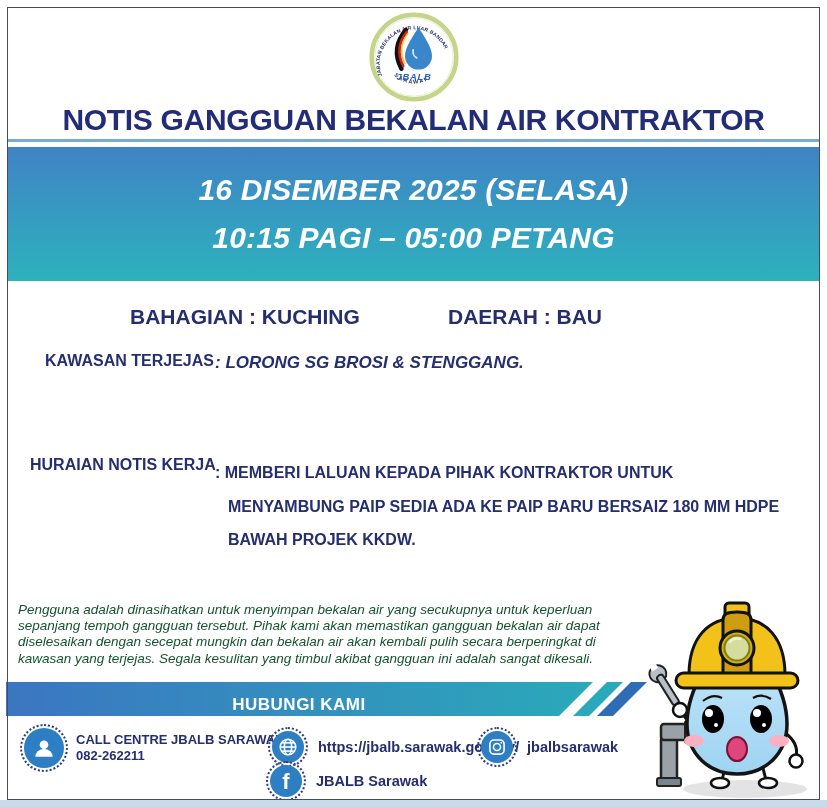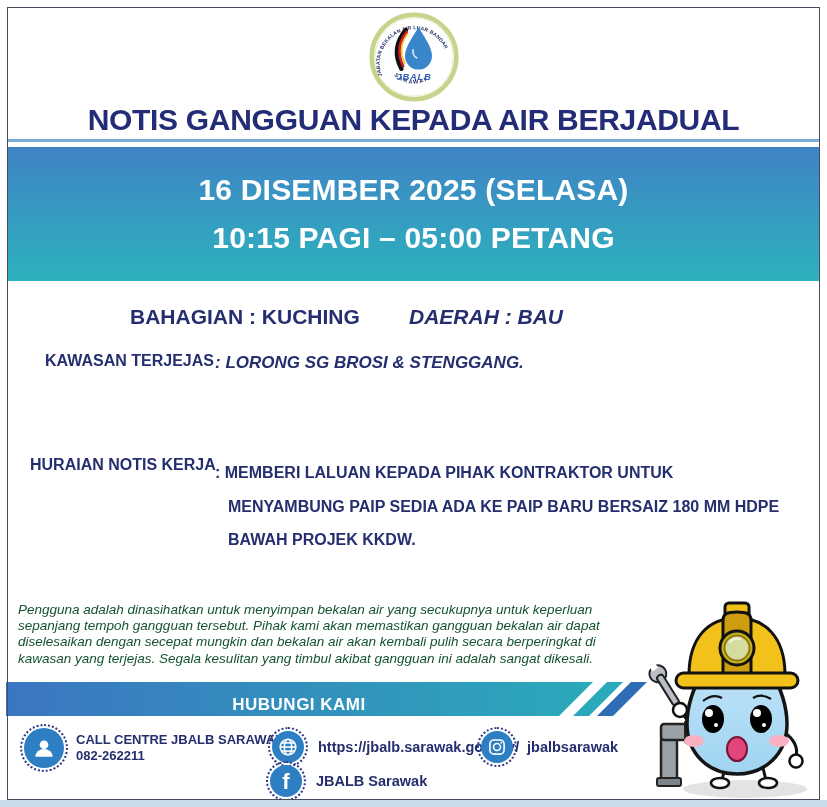--- a/index.html
+++ b/index.html
@@ -13,27 +13,27 @@
 
   
   .title { position:absolute; left:0; top:103px; width:827px; text-align:center;
            font-size:30px; font-weight:700; letter-spacing:-0.3px; color:#232d77; }
 
   .divider { position:absolute; left:8px; top:139px; width:811px; height:3px; background:#78aed6; }
 
   
   .banner { position:absolute; left:8px; top:147px; width:811px; height:134px;
             background:linear-gradient(180deg,#3f83c5 0%,#2db2bd 100%);
-            display:flex; flex-direction:column; align-items:center; justify-content:center; gap:12px; }
+            display:flex; flex-direction:column; align-items:center; justify-content:center; gap:12px;font-style:italic; }
   .banner div { color:#ffffff; font-size:30px; font-weight:700; letter-spacing:0.2px; line-height:1.2; }
 
   
   .navy { color:#252e6e; font-weight:700; }
   .region-bahagian { position:absolute; left:130px; top:305px; font-size:21px; }
-  .region-daerah   { position:absolute; left:409px; top:305px; font-size:21px;font-style:italic; }
+  .region-daerah   { position:absolute; left:448px; top:305px; font-size:21px; }
 
   .kawasan-label { position:absolute; left:45px;  top:352px; font-size:16px; }
   .kawasan-value { position:absolute; left:215px; top:353px; font-size:17px;font-style:italic; }
 
   .huraian-label { position:absolute; left:30px; top:456px; font-size:16px; }
   .huraian-value { position:absolute; left:215px; top:456px; width:575px; font-size:16px;
                    line-height:2.1; padding-left:13px; text-indent:-13px; }
 
   
   .advisory { position:absolute; left:18px; top:602px; width:600px;
@@ -85,21 +85,21 @@
       <path d="M41,20 Q24,40 36,63" fill="none" stroke="#111111" stroke-width="5" stroke-linecap="round"></path>
       <path d="M42,22 Q28,40 38,60" fill="none" stroke="#cc2222" stroke-width="3" stroke-linecap="round"></path>
       <path d="M43,24 Q31,40 40,57" fill="none" stroke="#f2c21a" stroke-width="1.6" stroke-linecap="round"></path>
 
       <path d="M55,17 C49,27 40,39 40,49 a15,15 0 0 0 30,0 C70,39 61,27 55,17 Z" fill="#3a86ca"></path>
       <path d="M49,42 a6,8 0 0 0 4,9" fill="none" stroke="#cfe6f7" stroke-width="2" stroke-linecap="round"></path>
       <text x="50" y="76" text-anchor="middle" font-size="10.5" font-weight="700" font-style="italic" fill="#2f5fb5" letter-spacing="0.8">JBALB</text>
     </svg>
   </div>
 
-  <div class="title">NOTIS GANGGUAN KEPADA AIR BERJADUAL</div>
+  <div class="title">NOTIS GANGGUAN BEKALAN AIR KONTRAKTOR</div>
   <div class="divider"></div>
 
   <div class="banner">
     <div>16 DISEMBER 2025 (SELASA)</div>
     <div>10:15 PAGI – 05:00 PETANG</div>
   </div>
 
   <div class="region-bahagian navy">BAHAGIAN : KUCHING</div>
   <div class="region-daerah navy">DAERAH : BAU</div>
 

